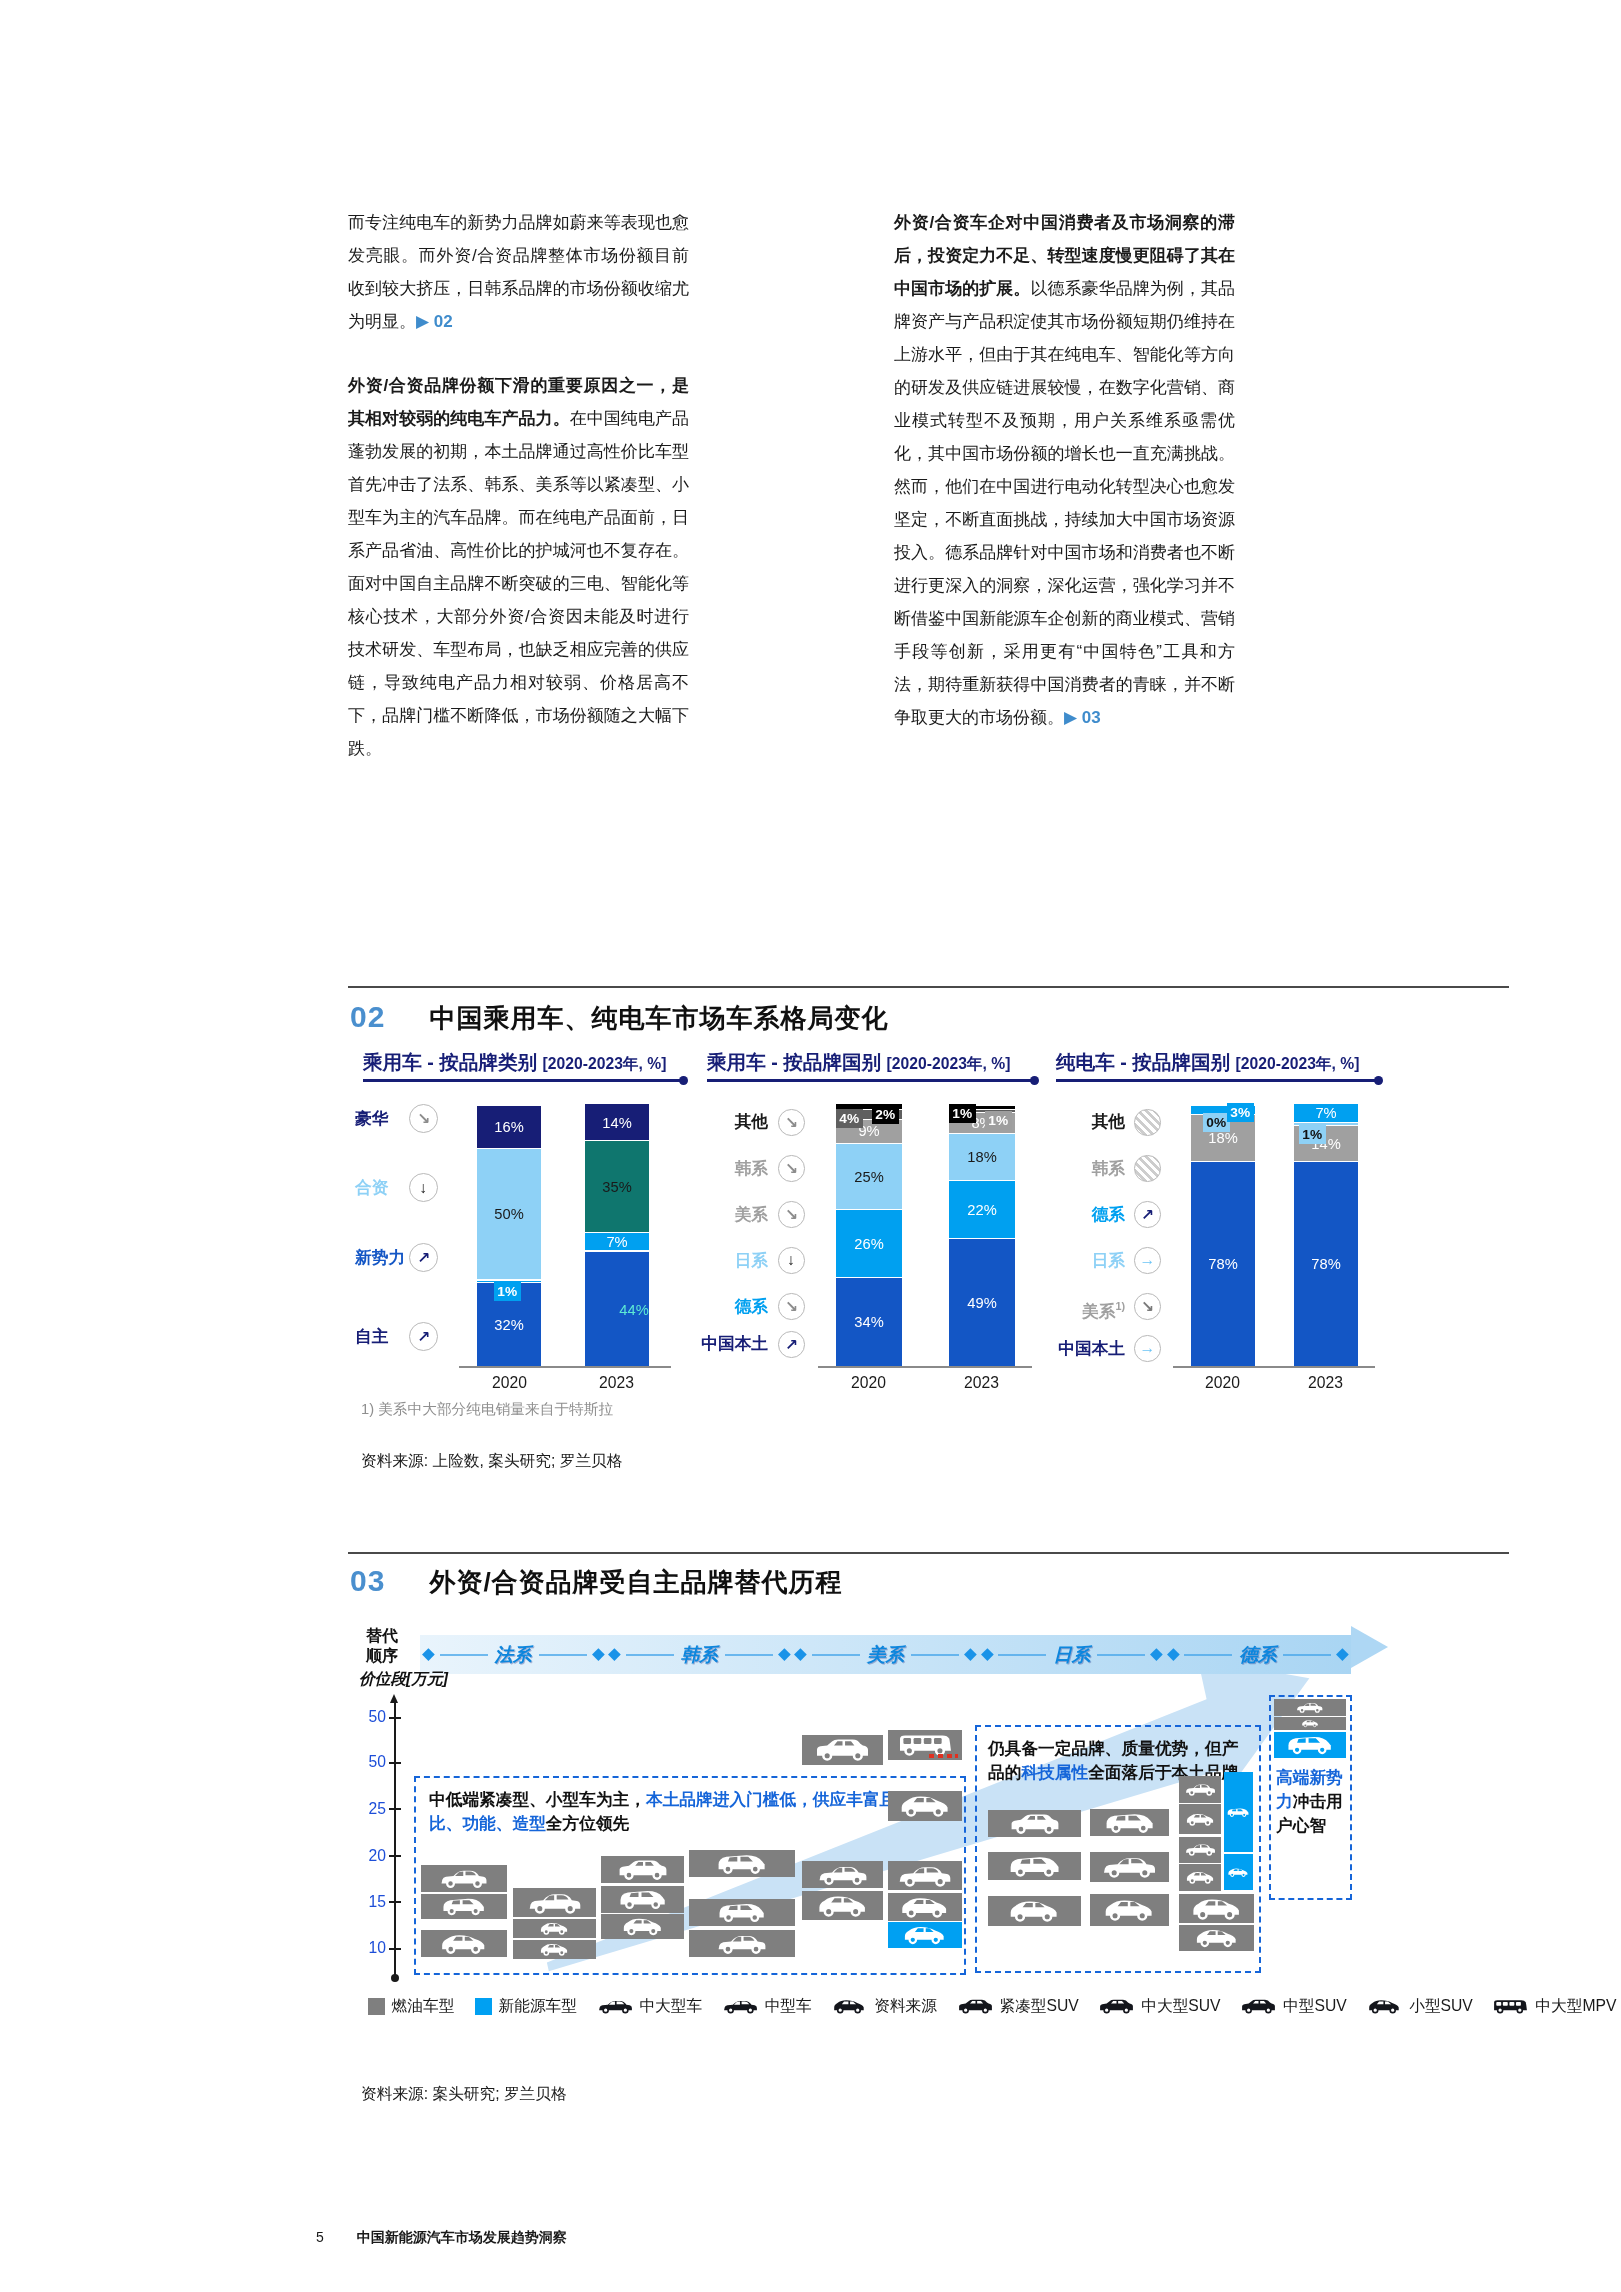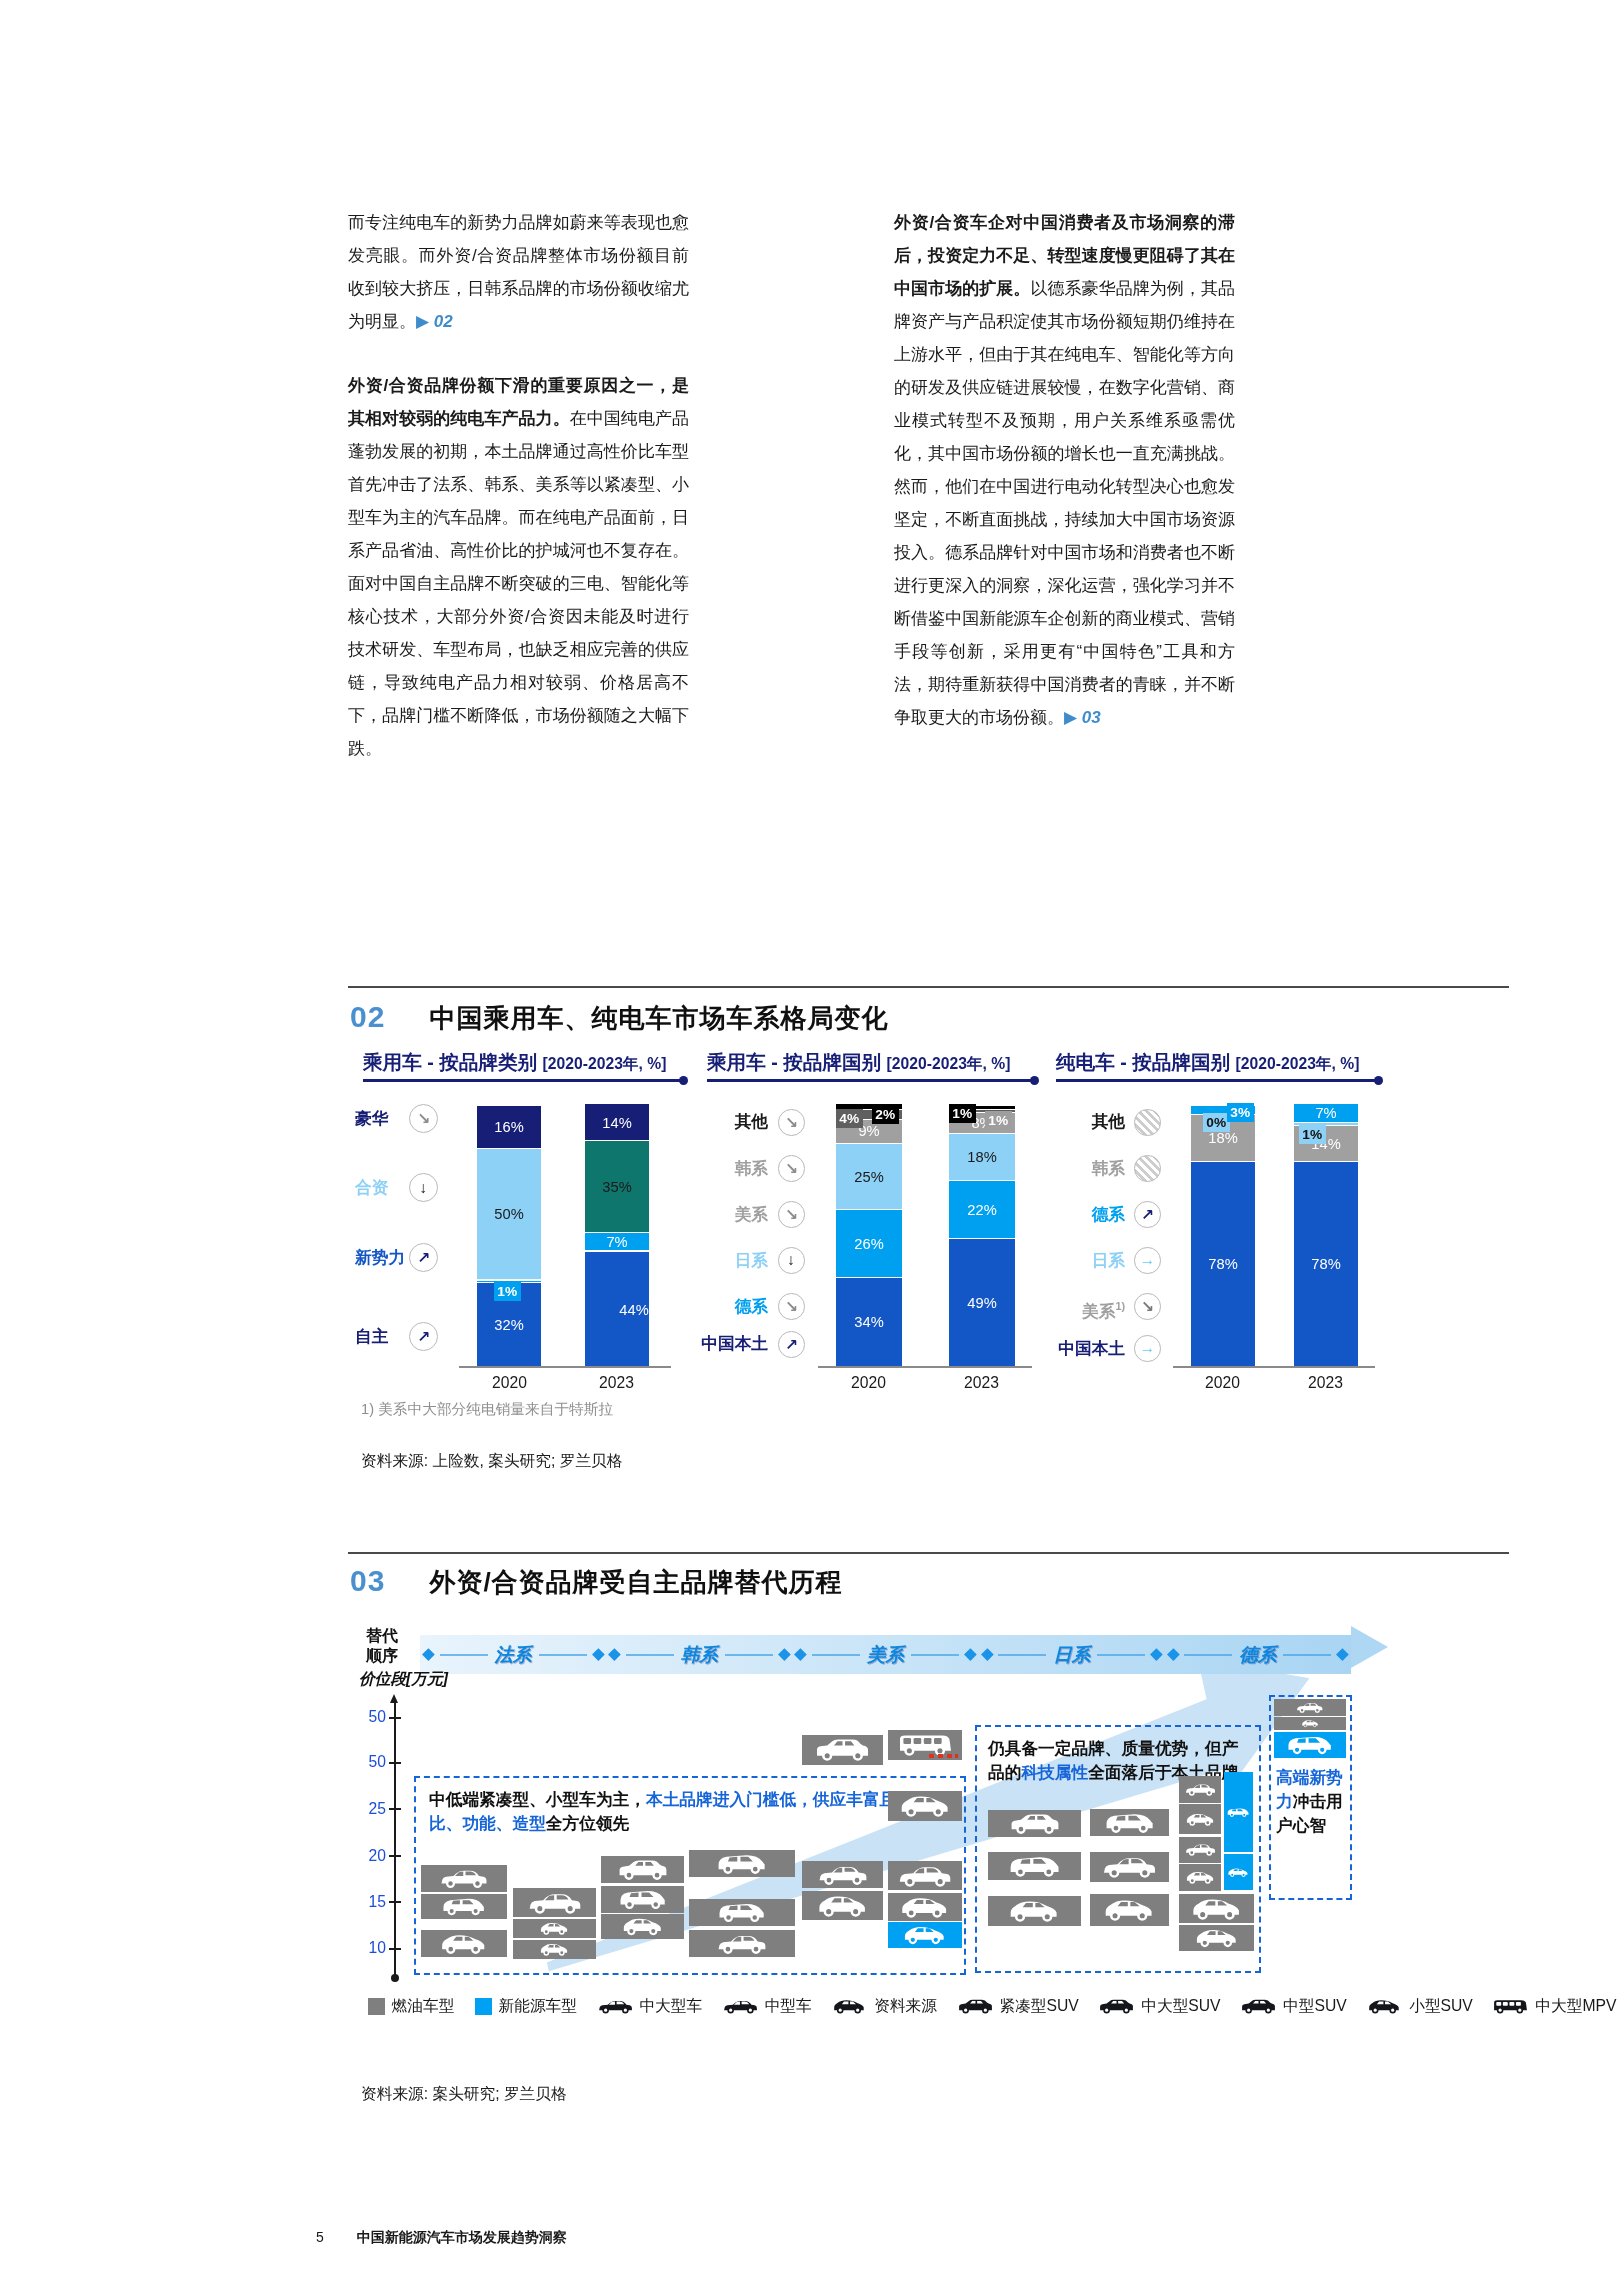--- a/index.html
+++ b/index.html
@@ -3,21 +3,21 @@
 <meta charset="utf-8">
 <style>
   html,body{margin:0;padding:0;background:#e8e8e8;}
   .page{position:relative;width:1621px;height:2293px;background:#ffffff;margin:0 auto;
         font-family:"Liberation Sans","DejaVu Sans",sans-serif;color:#1a1a1a;overflow:hidden;}
   
   .col{position:absolute;top:206px;width:341px;}
   #col1{left:348px;} #col2{left:894px;}
   .col p{margin:0 0 31px 0;font-size:17px;line-height:33px;text-align:justify;}
   .b{font-weight:700;}
-  .ref{color:#3f8ccc;font-weight:700;white-space:nowrap;font-style:italic;}
+  .ref{color:#3f8ccc;font-weight:700;white-space:nowrap;}
   
   .rule{position:absolute;height:2px;background:#4a4a4a;}
   .sec-head{position:absolute;display:flex;align-items:baseline;gap:44px;}
   .sec-num{font-size:30px;font-weight:700;color:#4a8fce;letter-spacing:1px;}
   .sec-title{font-size:26px;font-weight:700;color:#101010;letter-spacing:1px;}
   
   .ct{position:absolute;font-weight:700;color:#171e76;font-size:19.6px;white-space:nowrap;}
   .ct .unit{font-size:15.7px;}
   .ct-line{position:absolute;height:2.5px;background:#171e76;}
   .ct-line::after{content:"";position:absolute;right:-2px;top:-2.9px;width:8.8px;height:8.8px;border-radius:50%;background:#171e76;}
@@ -140,21 +140,21 @@
       <div class="seg" style="left: 585px; top: 1104px; width: 64px; height: 37px; background: rgb(23, 30, 118);">
         <span style="color: rgb(255, 255, 255);">14%</span>
       </div>
       <div class="seg" style="left: 585px; top: 1140px; width: 64px; height: 92px; background: #0f766e; border-top: 1px solid rgb(255, 255, 255);">
         <span style="color: rgb(26, 26, 26);">35%</span>
       </div>
       <div class="seg" style="left: 585px; top: 1232px; width: 64px; height: 18.4px; background: rgb(0, 160, 240); border-top: 1px solid rgb(255, 255, 255);">
         <span style="color: rgb(255, 255, 255);">7%</span>
       </div>
       <div class="seg" style="left: 585px; top: 1251px; width: 64px; height: 116px; background: rgb(19, 86, 197); border-top: 1px solid rgb(255, 255, 255);">
-        <span style="color: #ffffff; margin-left: 34px;">44%</span>
+        <span style="color: #5eead4; margin-left: 34px;">44%</span>
       </div>
       <div class="xlab" style="left: 570px; top: 1374px; width: 93px;">2023</div>
       <div class="axisline" style="left: 459px; top: 1366px; width: 212px;"></div>
       <div class="tag" style="left: 494px; top: 1282px; background: rgb(0, 160, 240); color: rgb(255, 255, 255);">1%</div>
       <div class="ct" style="left: 707px; top: 1049px;"><span>乘用车 - 按品牌国别 </span><span class="unit">[2020-2023年, %]</span></div>
       <div class="ct-line" style="left: 707px; top: 1079px; width: 330px;"></div>
       <div class="cat" style="left: 674px; top: 1112px; width: 94px; text-align: right; color: rgb(26, 26, 26);">其他</div>
       <div class="circ" style="left: 778px; top: 1109px; width: 26.5px; height: 26.5px; color: rgb(140, 140, 140);">↘</div>
       <div class="cat" style="left: 674px; top: 1159px; width: 94px; text-align: right; color: rgb(160, 160, 160);">韩系</div>
       <div class="circ" style="left: 778px; top: 1155px; width: 26.5px; height: 26.5px; color: rgb(140, 140, 140);">↘</div>

